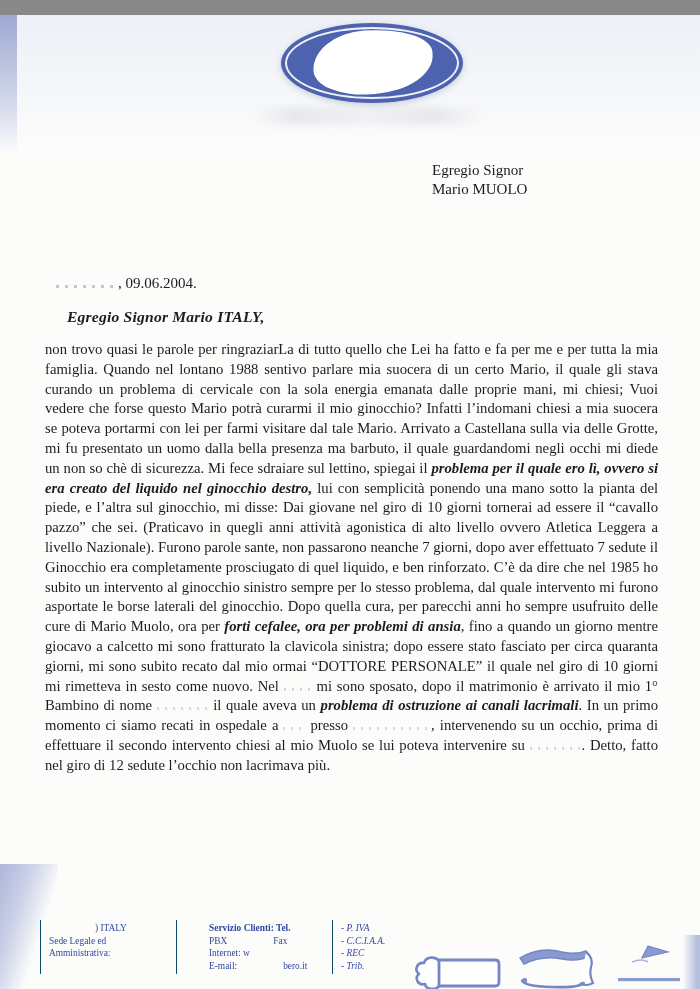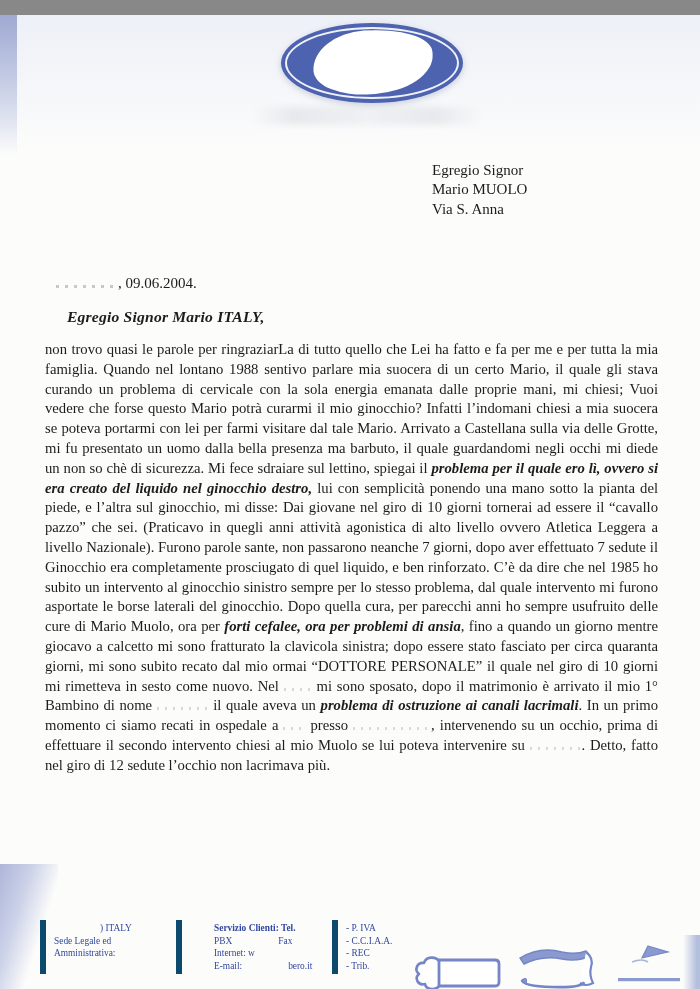--- a/index.html
+++ b/index.html
@@ -55,25 +55,25 @@
   .body-text{position:absolute;left:45px;top:325px;width:613px;
     font-size:14.7px;line-height:19.8px;text-align:justify;}
   .bi{font-weight:bold;font-style:italic;}
   .redacted{display:inline-block;height:3px;vertical-align:baseline;
     background:repeating-linear-gradient(90deg,rgba(120,125,145,.28) 0 2px,transparent 2px 8px);}
   .r1{width:28px;} .r2{width:52px;} .r3{width:22px;} .r4{width:78px;} .r5{width:52px;}
 
   
   .footer{position:absolute;left:40px;top:905px;display:flex;align-items:flex-start;
     color:#32479e;font-size:9.4px;line-height:12.6px;}
-  .fcol{border-left:6px solid #0c4a6e;padding:2px 10px 2px 8px;min-height:52px;box-sizing:border-box;}
+  .fcol{border-left:1px solid #0c4a6e;padding:2px 10px 2px 8px;min-height:52px;box-sizing:border-box;}
   .fcol.last{border-right:none;}
   .fcol1{width:136px;}
   .fcol2{width:156px;padding-left:32px;}
-  .fcol3{width:118px;}
+  .fcol3{width:118px;font-style:italic;}
   .fgap-md{display:inline-block;width:46px;}
   .fbold{font-weight:bold;}
 
   
   .stamp{position:absolute;}
   .stamp1{left:410px;top:933px;}
   .stamp2{left:514px;top:927px;}
   .stamp3{left:612px;top:927px;}
 </style>
 </head>
@@ -89,21 +89,20 @@
 
   <div class="logo">
     <div class="logo-ring"></div>
     <div class="logo-blob"></div>
   </div>
   <div class="logo-smudge"></div>
 
   <div class="recipient">
     <div>Egregio Signor</div>
     <div>Mario MUOLO</div>
-    <div>Via S. Anna</div>
   </div>
 
   <div class="dateline">
     <span class="redact-city"></span><span>, 09.06.2004.</span>
   </div>
 
   <div class="salutation">Egregio Signor Mario ITALY,</div>
 
   <div class="body-text">
     <span>non trovo quasi le parole per ringraziarLa di tutto quello che Lei ha fatto e fa per me e per tutta la mia famiglia. Quando nel lontano 1988 sentivo parlare mia suocera di un certo Mario, il quale gli stava curando un problema di cervicale con la sola energia emanata dalle proprie mani, mi chiesi; Vuoi vedere che forse questo Mario potrà curarmi il mio ginocchio? Infatti l’indomani chiesi a mia suocera se poteva portarmi con lei per farmi visitare dal tale Mario. Arrivato a Castellana sulla via delle Grotte, mi fu presentato un uomo dalla bella presenza ma barbuto, il quale guardandomi negli occhi mi diede un non so chè di sicurezza. Mi fece sdraiare sul lettino, spiegai il </span><span class="bi">problema per il quale ero lì, ovvero si era creato del liquido nel ginocchio destro,</span><span> lui con semplicità ponendo una mano sotto la pianta del piede, e l’altra sul ginocchio, mi disse: Dai giovane nel giro di 10 giorni tornerai ad essere il “cavallo pazzo” che sei. (Praticavo in quegli anni attività agonistica di alto livello ovvero Atletica Leggera a livello Nazionale). Furono parole sante, non passarono neanche 7 giorni, dopo aver effettuato 7 sedute il Ginocchio era completamente prosciugato di quel liquido, e ben rinforzato. C’è da dire che nel 1985 ho subito un intervento al ginocchio sinistro sempre per lo stesso problema, dal quale intervento mi furono asportate le borse laterali del ginocchio. Dopo quella cura, per parecchi anni ho sempre usufruito delle cure di Mario Muolo, ora per </span><span class="bi">forti cefalee, ora per problemi di ansia</span><span>, fino a quando un giorno mentre giocavo a calcetto mi sono fratturato la clavicola sinistra; dopo essere stato fasciato per circa quaranta giorni, mi sono subito recato dal mio ormai “DOTTORE PERSONALE” il quale nel giro di 10 giorni mi rimetteva in sesto come nuovo. Nel </span><span class="redacted r1"></span><span> mi sono sposato, dopo il matrimonio è arrivato il mio 1° Bambino di nome </span><span class="redacted r2"></span><span> il quale aveva un </span><span class="bi">problema di ostruzione ai canali lacrimali</span><span>. In un primo momento ci siamo recati in ospedale a </span><span class="redacted r3"></span><span> presso </span><span class="redacted r4"></span><span>, intervenendo su un occhio, prima di effettuare il secondo intervento chiesi al mio Muolo se lui poteva intervenire su </span><span class="redacted r5"></span><span>. Detto, fatto nel giro di 12 sedute l’occhio non lacrimava più.</span>

